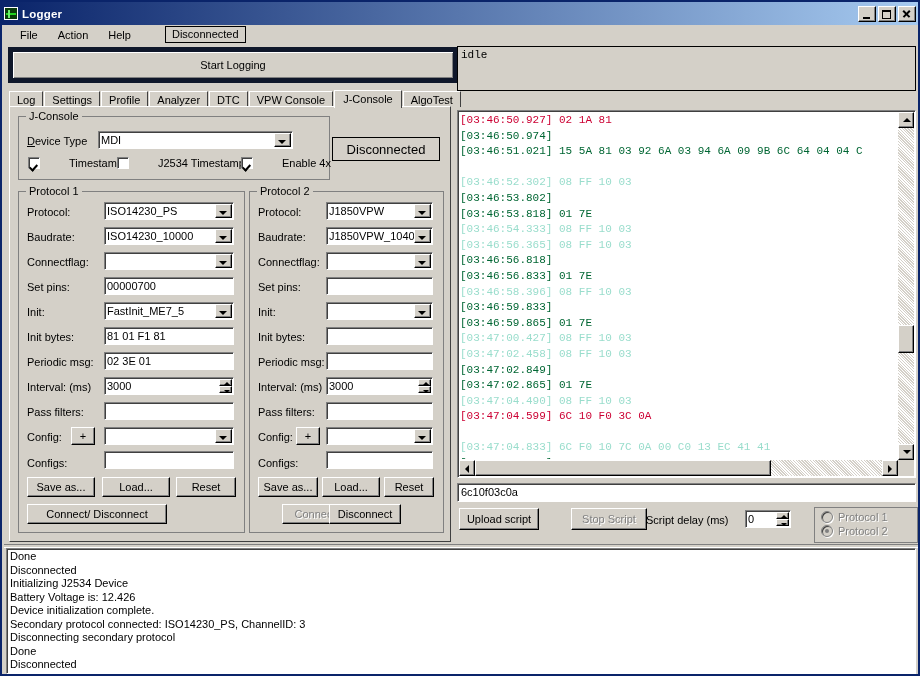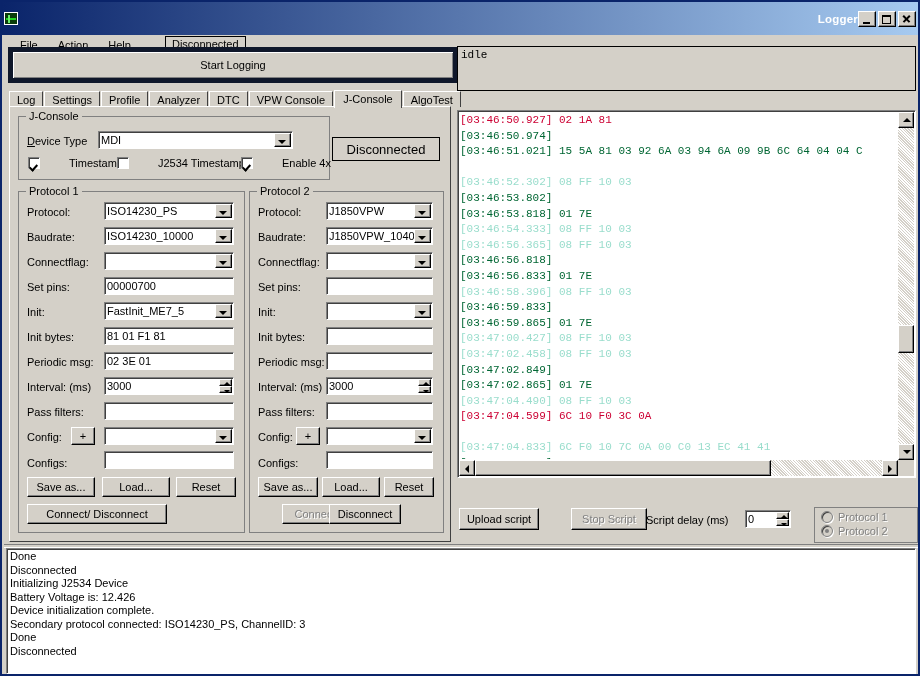--- a/index.html
+++ b/index.html
@@ -7,22 +7,22 @@
     width:920px;height:676px;overflow:hidden;
     background:#d4d0c8;
     font-family:"Liberation Sans","DejaVu Sans",sans-serif;
     font-size:11px;color:#000;
     -webkit-font-smoothing:none;
   }
   .app{position:relative;width:920px;height:676px;box-sizing:border-box;
        border:2px solid #0a246a;background:#d4d0c8;}
 
   
-  .titlebar{height:33px;background:linear-gradient(to right,#0a246a,#a6caf0);
-    display:flex;align-items:center;padding:0 1px 0 2px;text-align:right;}
+  .titlebar{height:23px;background:linear-gradient(to right,#0a246a,#a6caf0);
+    display:flex;align-items:center;padding:0 1px 0 2px;}
   .title-icon{width:14px;height:13px;background:#0b3d0b;border:1px solid #fff;
     box-sizing:border-box;margin-right:4px;position:relative;overflow:hidden;}
   .title-icon:before{content:"";position:absolute;left:1px;top:5px;width:10px;height:2px;background:#22d522;}
   .title-icon:after{content:"";position:absolute;left:3px;top:2px;width:2px;height:8px;background:#6cf06c;}
   .title-text{color:#fff;font-weight:bold;font-size:11.5px;flex:1;letter-spacing:.2px;}
   .tbtns{display:flex;gap:2px;margin-right:1px;}
   .tbtn{width:16px;height:14px;background:#d4d0c8;
     border-top:1px solid #fff;border-left:1px solid #fff;
     border-right:1px solid #000;border-bottom:1px solid #000;
     position:relative;font-size:9px;line-height:12px;text-align:center;
@@ -354,20 +354,21 @@
       <div class="sbbtn sb-dn" style="left:0;bottom:0;"></div>
     </div>
     <div class="hsb">
       <div class="sbbtn sb-lf" style="left:0;top:0;"></div>
       <div class="thumb" style="top:0;bottom:0;left:16px;width:296px;"></div>
       <div class="sbbtn sb-rt" style="right:0;top:0;"></div>
     </div>
     <div class="corner"></div>
   </div>
 
+  <div class="cmdline">6c10f03c0a</div>
 
   <div class="btn" style="left:457px;top:506px;width:80px;height:22px;">Upload script</div>
   <div class="btn dis" style="left:545px;top:506px;width:76px;height:22px;">Stop Script</div>
   <span class="lbl" style="left:644px;top:512px;">Script delay (ms)</span>
   <div class="tf" style="left:743px;top:508px;width:46px;height:18px;">
     <span>0</span>
     <span class="spin">
         <div class="up"></div>
         <div class="dn"></div>
       </span>
@@ -384,17 +385,18 @@
   </div>
 
   <div class="sepline"></div>
   <div class="bottomlog" id="bottom-log">
       <div>Done</div>
       <div>Disconnected</div>
       <div>Initializing J2534 Device</div>
       <div>Battery Voltage is: 12.426</div>
       <div>Device initialization complete.</div>
       <div>Secondary protocol connected: ISO14230_PS, ChannelID: 3</div>
+      <div>Disconnecting secondary protocol</div>
       <div>Done</div>
       <div>Disconnected</div>
     </div>
 
 </div>
 
 </body></html>

